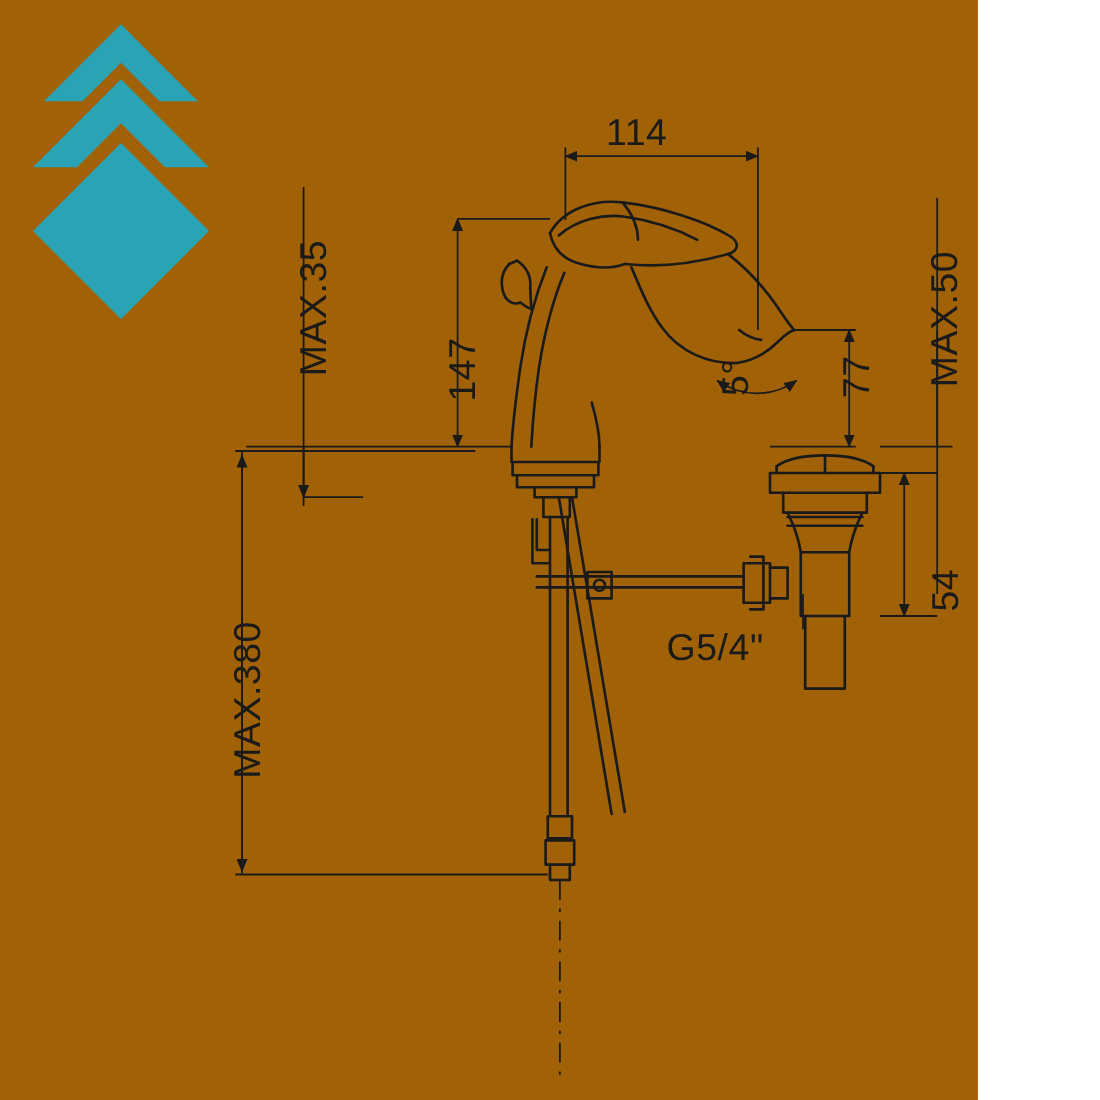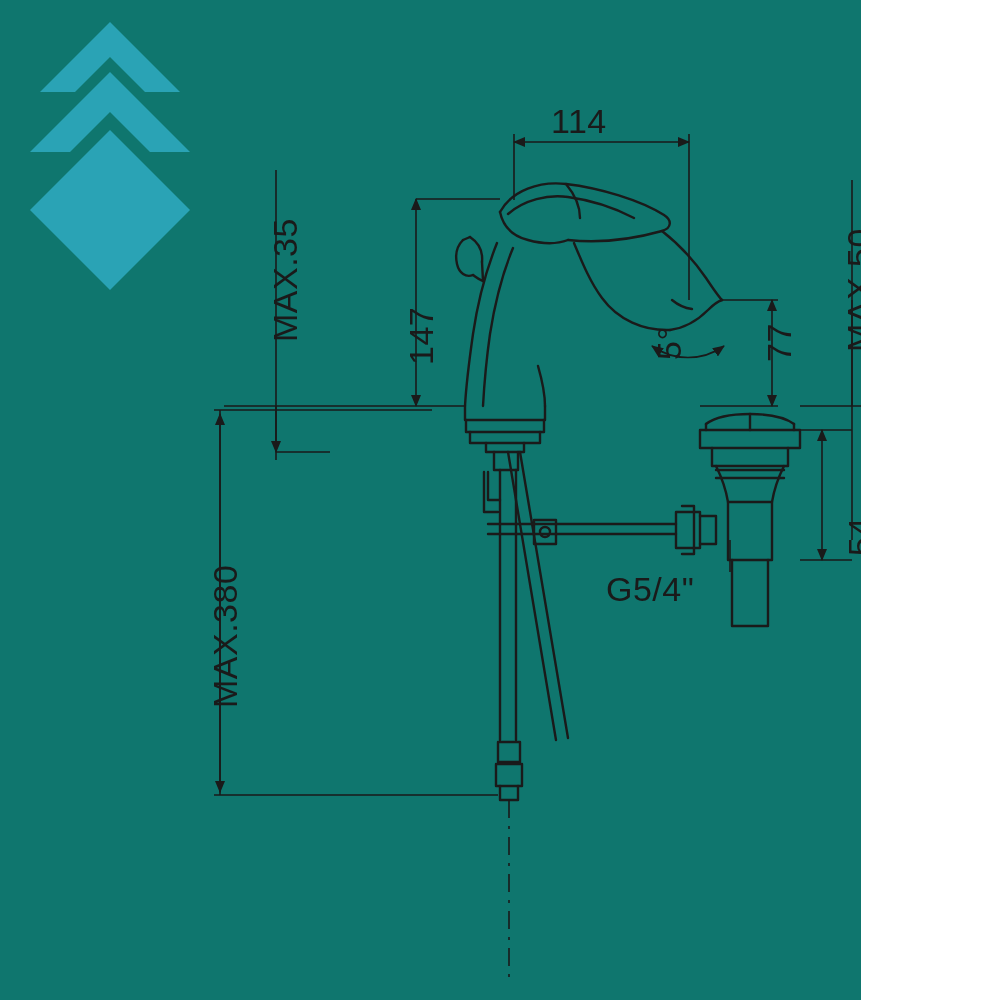--- a/index.html
+++ b/index.html
@@ -4,23 +4,24 @@
 <style>
   html, body {
     margin: 0;
     padding: 0;
     background: #ffffff;
   }
   #page {
     position: relative;
     width: 861px;
     height: 1000px;
-    background: #0f766e;
+    background: #a16207;
     font-family: "Liberation Sans", sans-serif;
     overflow: hidden;
+    padding-left: 28px;
   }
   #drawing {
     position: absolute;
     left: 0;
     top: 0;
     width: 1000px;
     height: 1000px;
   }
   .dim-label {
     position: absolute;

